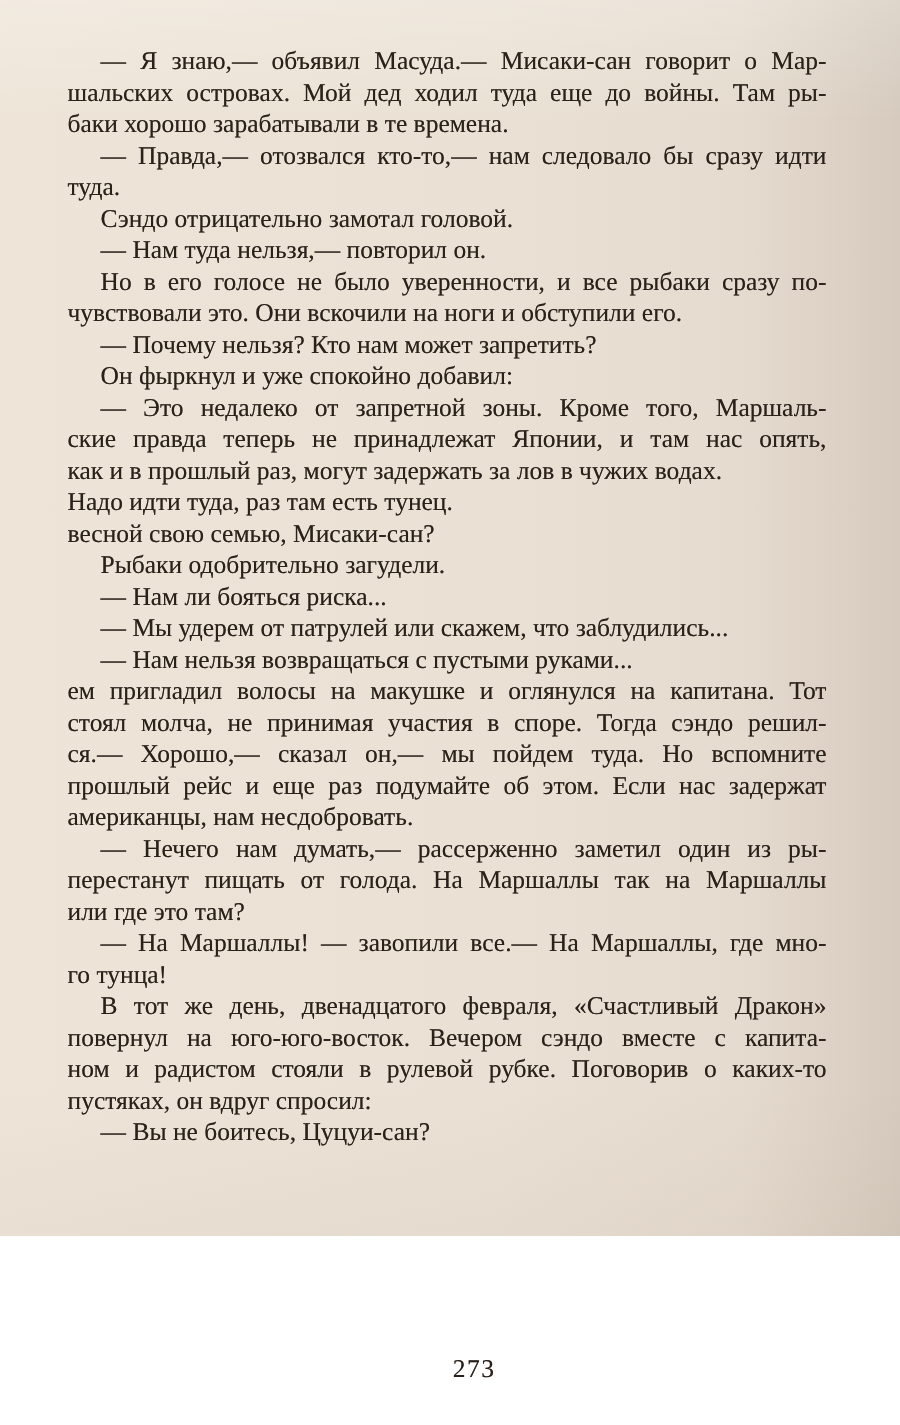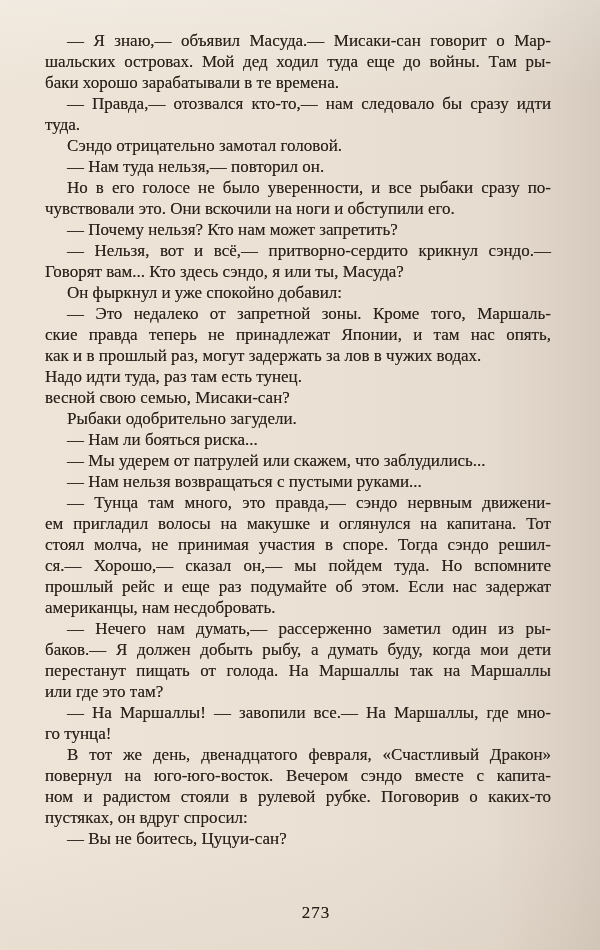--- a/index.html
+++ b/index.html
@@ -8,21 +8,21 @@
   }
   body {
     width: 600px;
     height: 950px;
     overflow: hidden;
     font-family: "Liberation Serif", "DejaVu Serif", serif;
   }
   .page {
     position: relative;
     width: 600px;
-    height: 950px;
+    height: 824px;
     
     background:
       linear-gradient(to bottom, rgba(255,255,255,0.22) 0%, rgba(255,255,255,0) 10%, rgba(255,255,255,0) 88%, rgba(125,105,85,0.05) 100%),
       linear-gradient(to right, #eee5d8 0%, #eae1d4 55%, #e5dbce 82%, #dcd1c4 93%, #d5cabd 100%);
   }
   .text-block {
     position: absolute;
     left: 45px;
     top: 30px;
     width: 506px;
@@ -79,24 +79,20 @@
         <div class="line first last">— Нам туда нельзя,— повторил он.</div>
       </div>
       <div class="para">
         <div class="line first">Но в его голосе не было уверенности, и все рыбаки сразу по-</div>
         <div class="line last">чувствовали это. Они вскочили на ноги и обступили его.</div>
       </div>
       <div class="para">
         <div class="line first last">— Почему нельзя? Кто нам может запретить?</div>
       </div>
       <div class="para">
-        <div class="line first">— Нельзя, вот и всё,— притворно-сердито крикнул сэндо.—</div>
-        <div class="line last">Говорят вам... Кто здесь сэндо, я или ты, Масуда?</div>
-      </div>
-      <div class="para">
         <div class="line first last">Он фыркнул и уже спокойно добавил:</div>
       </div>
       <div class="para">
         <div class="line first">— Это недалеко от запретной зоны. Кроме того, Маршаль-</div>
         <div class="line">ские правда теперь не принадлежат Японии, и там нас опять,</div>
         <div class="line last">как и в прошлый раз, могут задержать за лов в чужих водах.</div>
       </div>
       <div class="para">
         <div class="line last">Надо идти туда, раз там есть тунец.</div>
       </div>
@@ -109,30 +105,28 @@
       <div class="para">
         <div class="line first last">— Нам ли бояться риска...</div>
       </div>
       <div class="para">
         <div class="line first last">— Мы удерем от патрулей или скажем, что заблудились...</div>
       </div>
       <div class="para">
         <div class="line first last">— Нам нельзя возвращаться с пустыми руками...</div>
       </div>
       <div class="para">
-        <div class="line first">— Тунца там много, это правда,— сэндо нервным движени-</div>
         <div class="line">ем пригладил волосы на макушке и оглянулся на капитана. Тот</div>
         <div class="line">стоял молча, не принимая участия в споре. Тогда сэндо решил-</div>
         <div class="line">ся.— Хорошо,— сказал он,— мы пойдем туда. Но вспомните</div>
         <div class="line">прошлый рейс и еще раз подумайте об этом. Если нас задержат</div>
         <div class="line last">американцы, нам несдобровать.</div>
       </div>
       <div class="para">
         <div class="line first">— Нечего нам думать,— рассерженно заметил один из ры-</div>
-        <div class="line">баков.— Я должен добыть рыбу, а думать буду, когда мои дети</div>
         <div class="line">перестанут пищать от голода. На Маршаллы так на Маршаллы</div>
         <div class="line last">или где это там?</div>
       </div>
       <div class="para">
         <div class="line first">— На Маршаллы! — завопили все.— На Маршаллы, где мно-</div>
         <div class="line last">го тунца!</div>
       </div>
       <div class="para">
         <div class="line first">В тот же день, двенадцатого февраля, «Счастливый Дракон»</div>
         <div class="line">повернул на юго-юго-восток. Вечером сэндо вместе с капита-</div>

